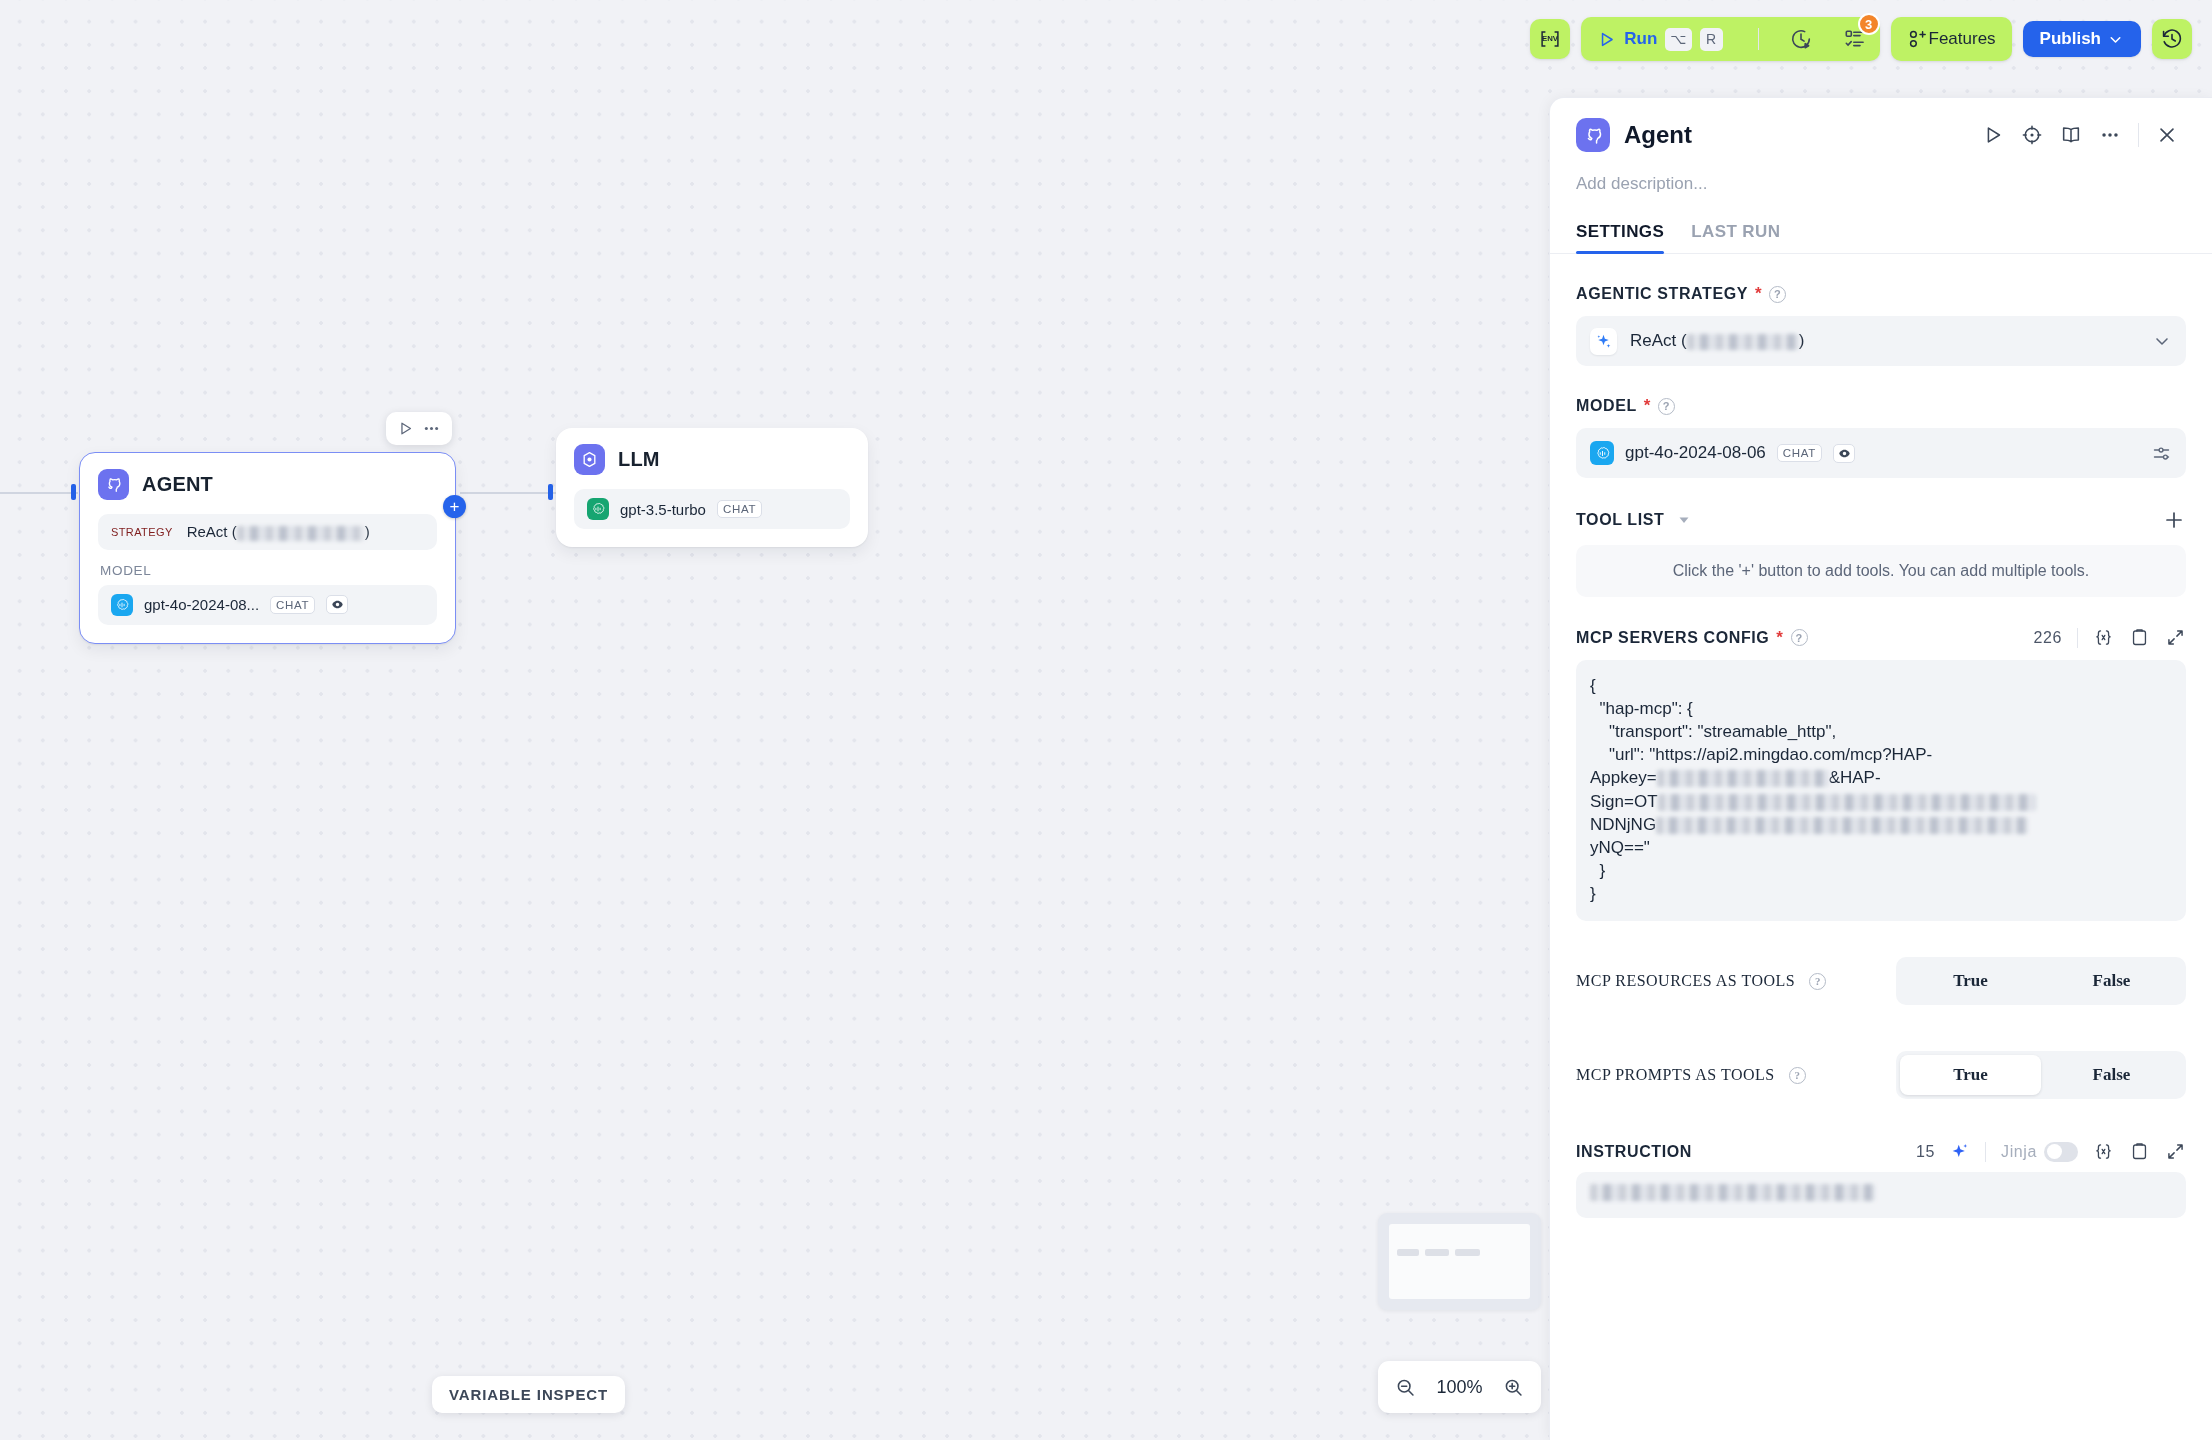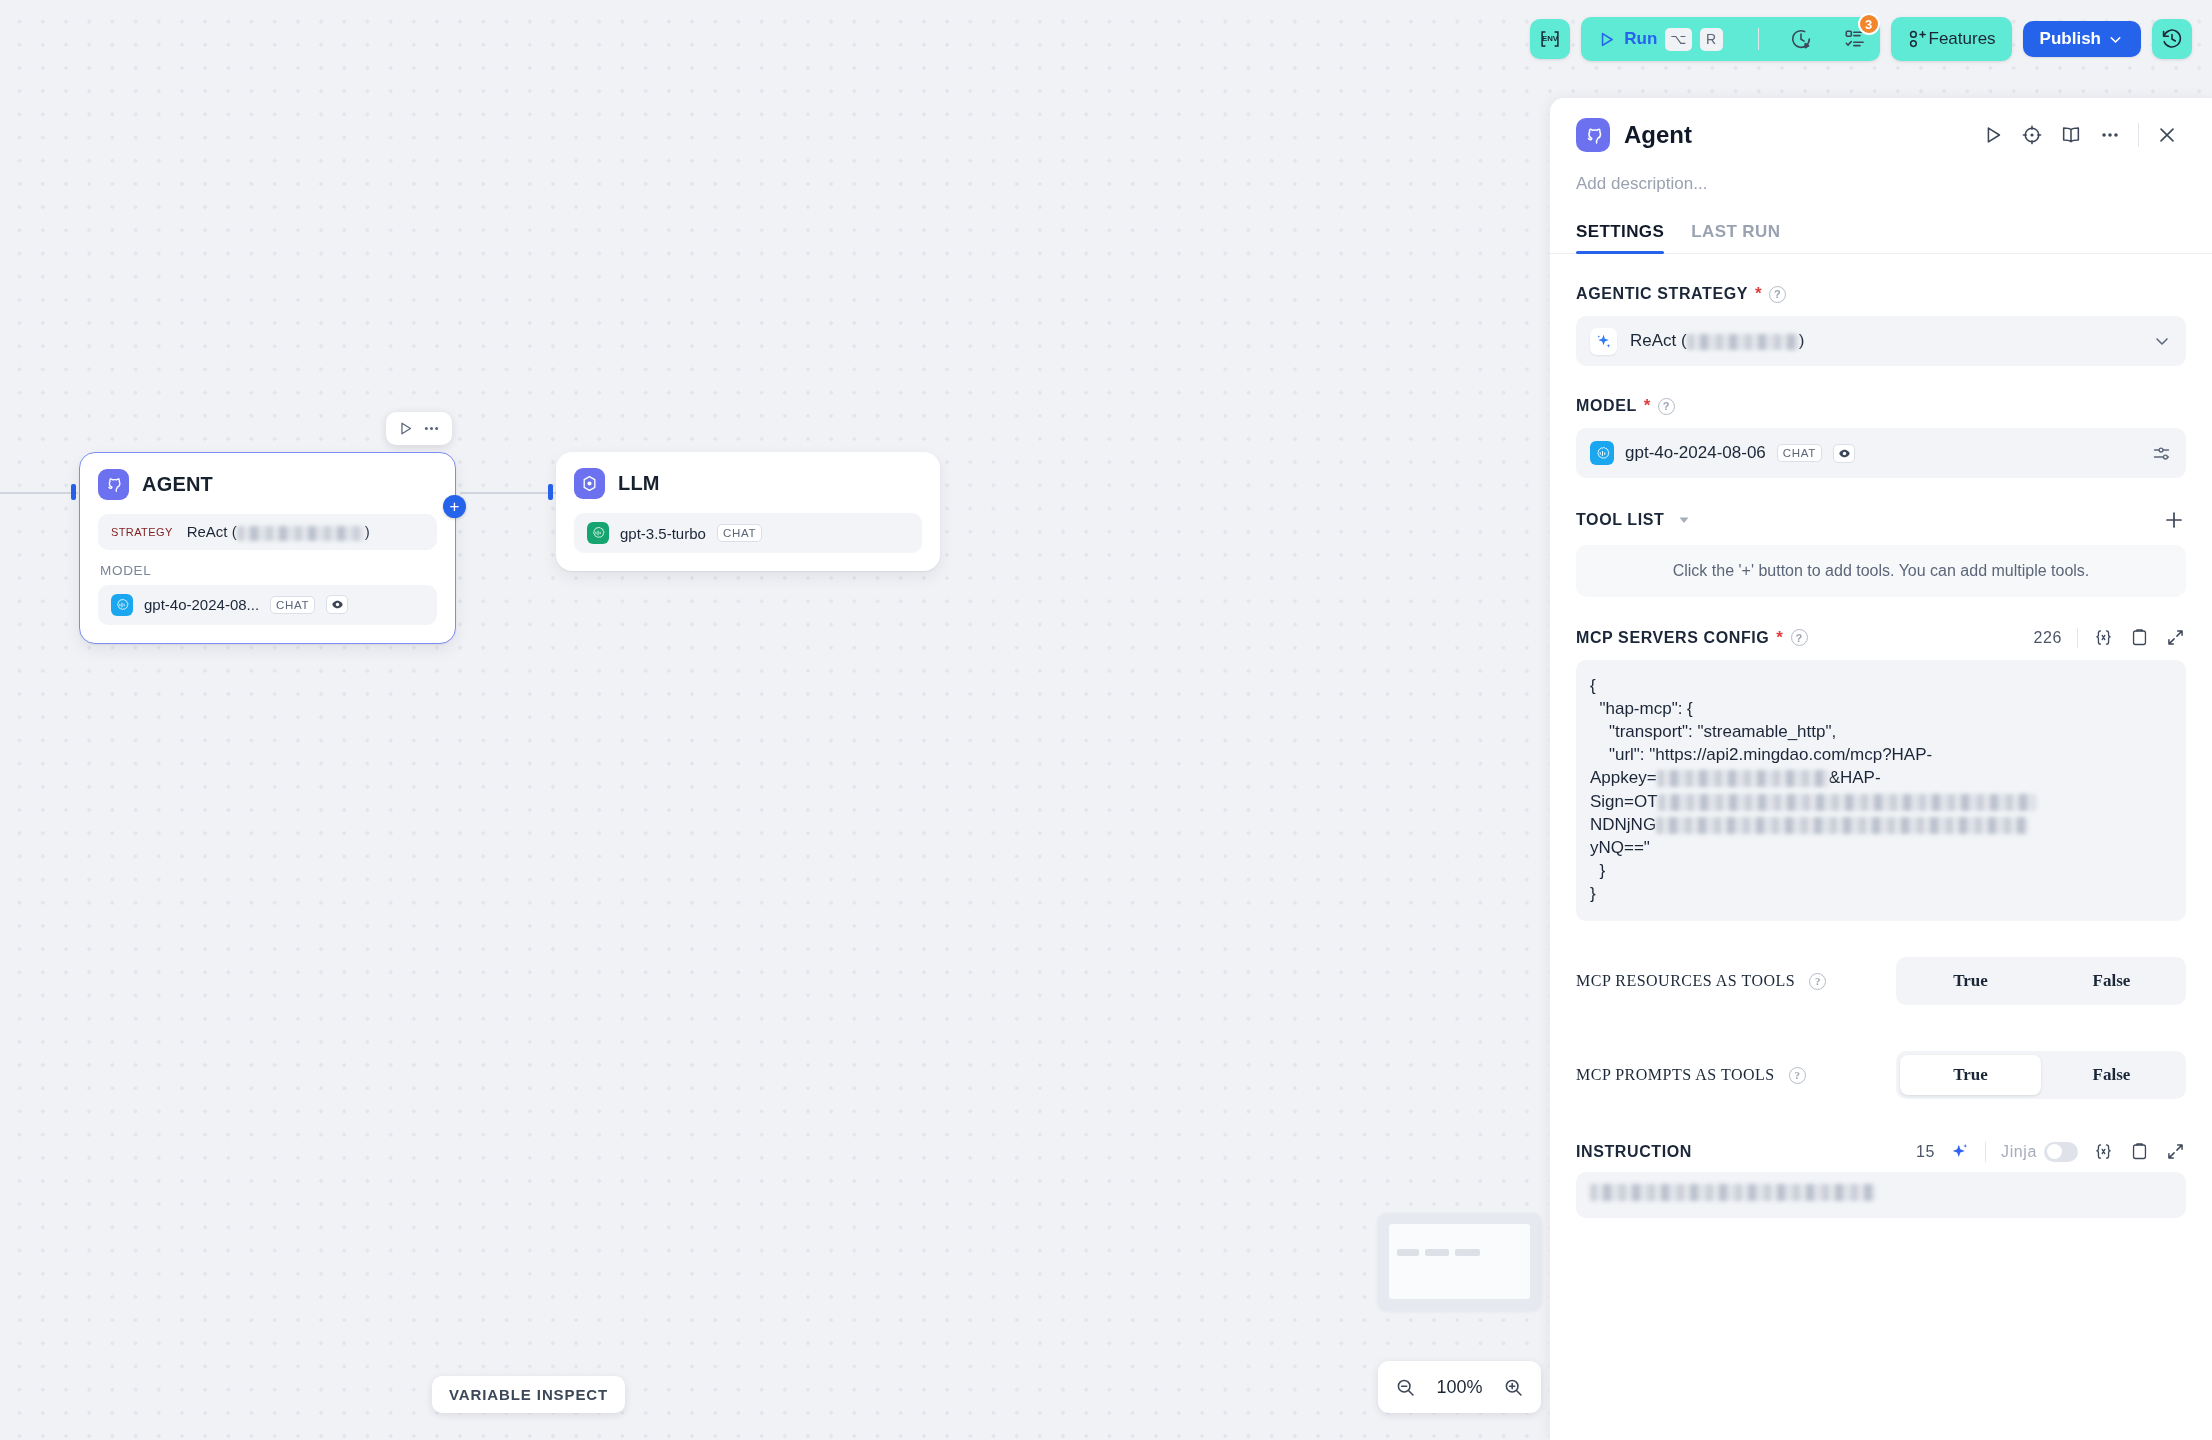--- a/index.html
+++ b/index.html
@@ -76,21 +76,21 @@
   
   .redact {
     display: inline-block; vertical-align: middle; border-radius: 2px;
     background: repeating-linear-gradient(90deg,#c9cdd6 0 7px,#e4e7ec 7px 13px,#b9bfcb 13px 21px,#dfe2e9 21px 29px);
     filter: blur(2.2px); opacity: .95;
   }
 
   
   #topbar { position: absolute; top: 0; right: 0; height: 78px; display: flex; align-items: center; gap: 11px; padding-right: 20px; }
   .tb-btn {
-    background: #5eead4; border-radius: 10px; box-shadow: 0 1px 2px rgba(16,24,40,.07), 0 1px 5px rgba(16,24,40,.06);
+    background: #bef264; border-radius: 10px; box-shadow: 0 1px 2px rgba(16,24,40,.07), 0 1px 5px rgba(16,24,40,.06);
     display: flex; align-items: center; justify-content: center;
   }
   .tb-sq { width: 40px; height: 40px; }
   .tb-group { height: 44px; display: flex; align-items: center; gap: 16px; padding: 0 8px; position: relative; }
   .run-wrap { display: flex; align-items: center; gap: 8px; padding: 0 10px 0 8px; cursor: pointer; }
   .run-label { color: #2563EB; font-size: 17px; font-weight: 700; }
   .kbd {
     background: #F1F2F6; border-radius: 5px; min-width: 23px; height: 23px;
     display: inline-flex; align-items: center; justify-content: center;
     font-size: 14px; color: #5C6679; padding: 0 5px;
@@ -259,21 +259,21 @@
         <span class="eye-chip">
           <svg width="13" height="13" viewBox="0 0 24 24" fill="#3C4758">
               <path d="M12 5C6.5 5 2.5 10 2.5 12S6.5 19 12 19s9.5-5 9.5-7S17.5 5 12 5Zm0 10.2A3.2 3.2 0 1 1 15.2 12 3.2 3.2 0 0 1 12 15.2Z"></path>
             </svg>
         </span>
       </div>
     </div>
     <div class="plus-handle" style="right:-11px; top:42px;">+</div>
   </div>
 
-  <div class="node" style="left:556px; top:452px; width:384px;">
+  <div class="node" style="left:556px; top:428px; width:312px;">
     <div class="node-head">
       <span class="node-ico">
         <svg width="19" height="19" viewBox="0 0 24 24" fill="none" stroke="#fff" stroke-width="1.7" stroke-linejoin="round">
           <path d="M12 3.3 18.7 7v10L12 20.7 5.3 17V7Z"></path>
             <circle cx="12" cy="12" r="2.6" fill="#fff" stroke="none"></circle>
         </svg>
       </span>
       <span class="node-title">LLM</span>
     </div>
     <div class="node-body">

